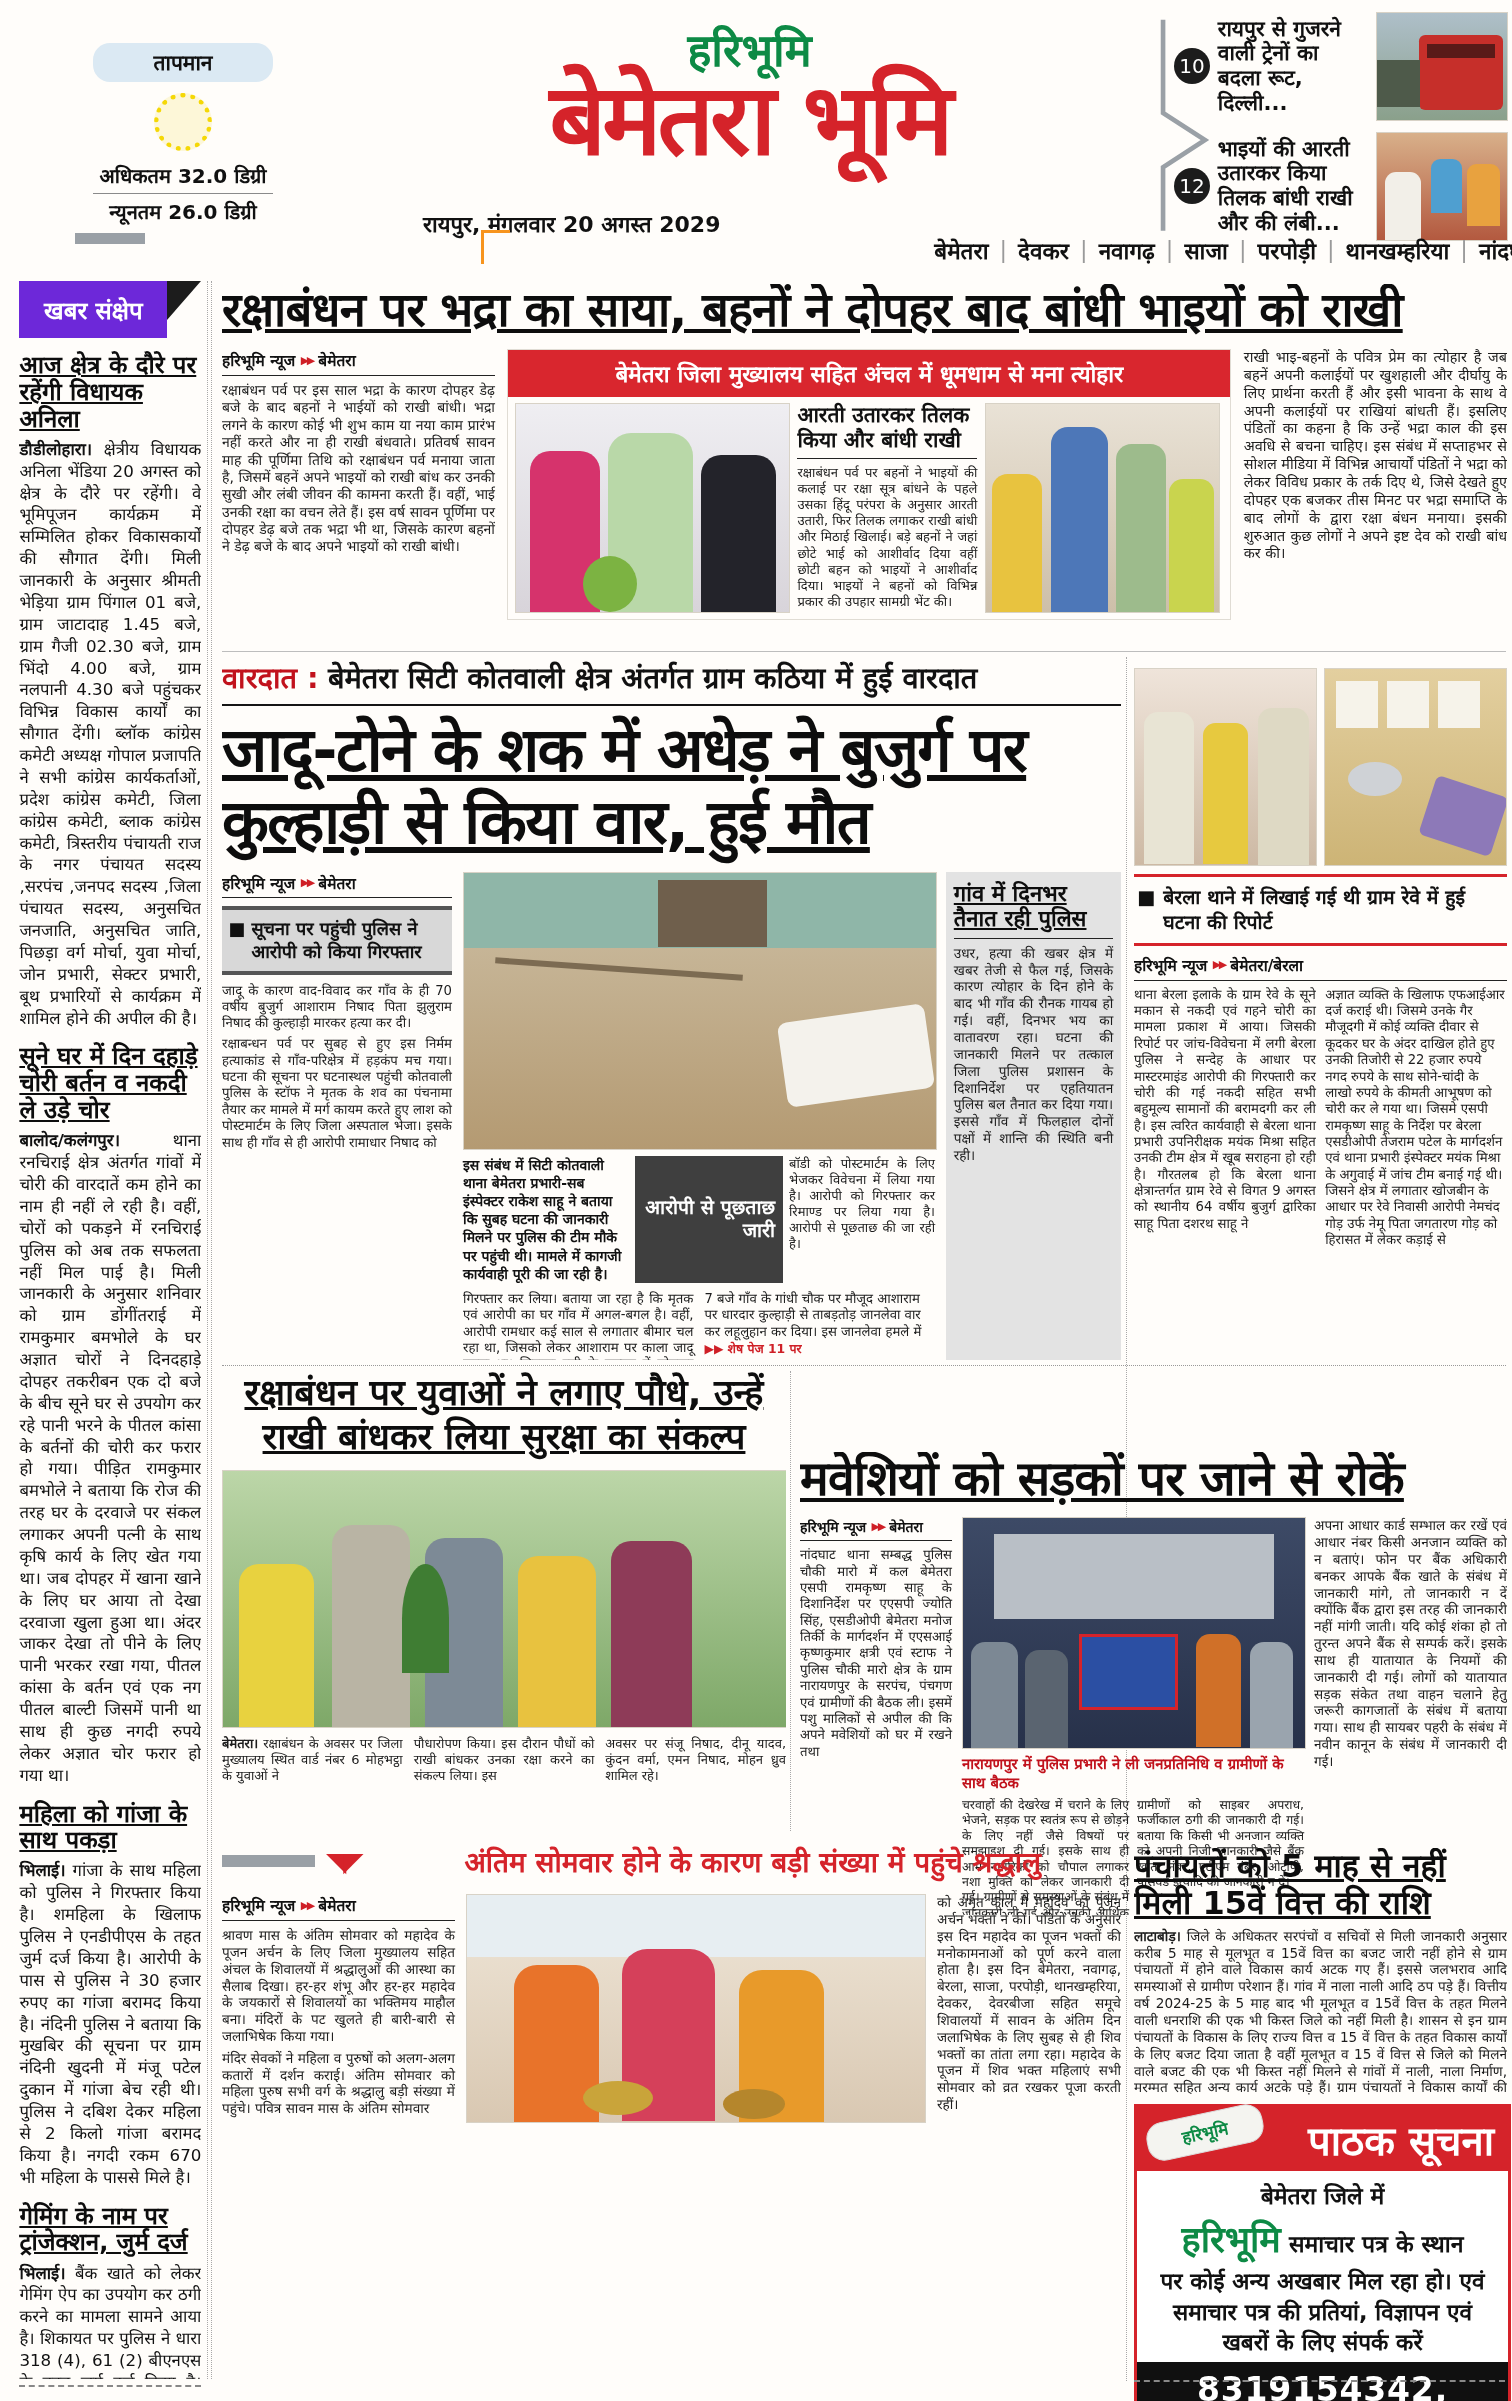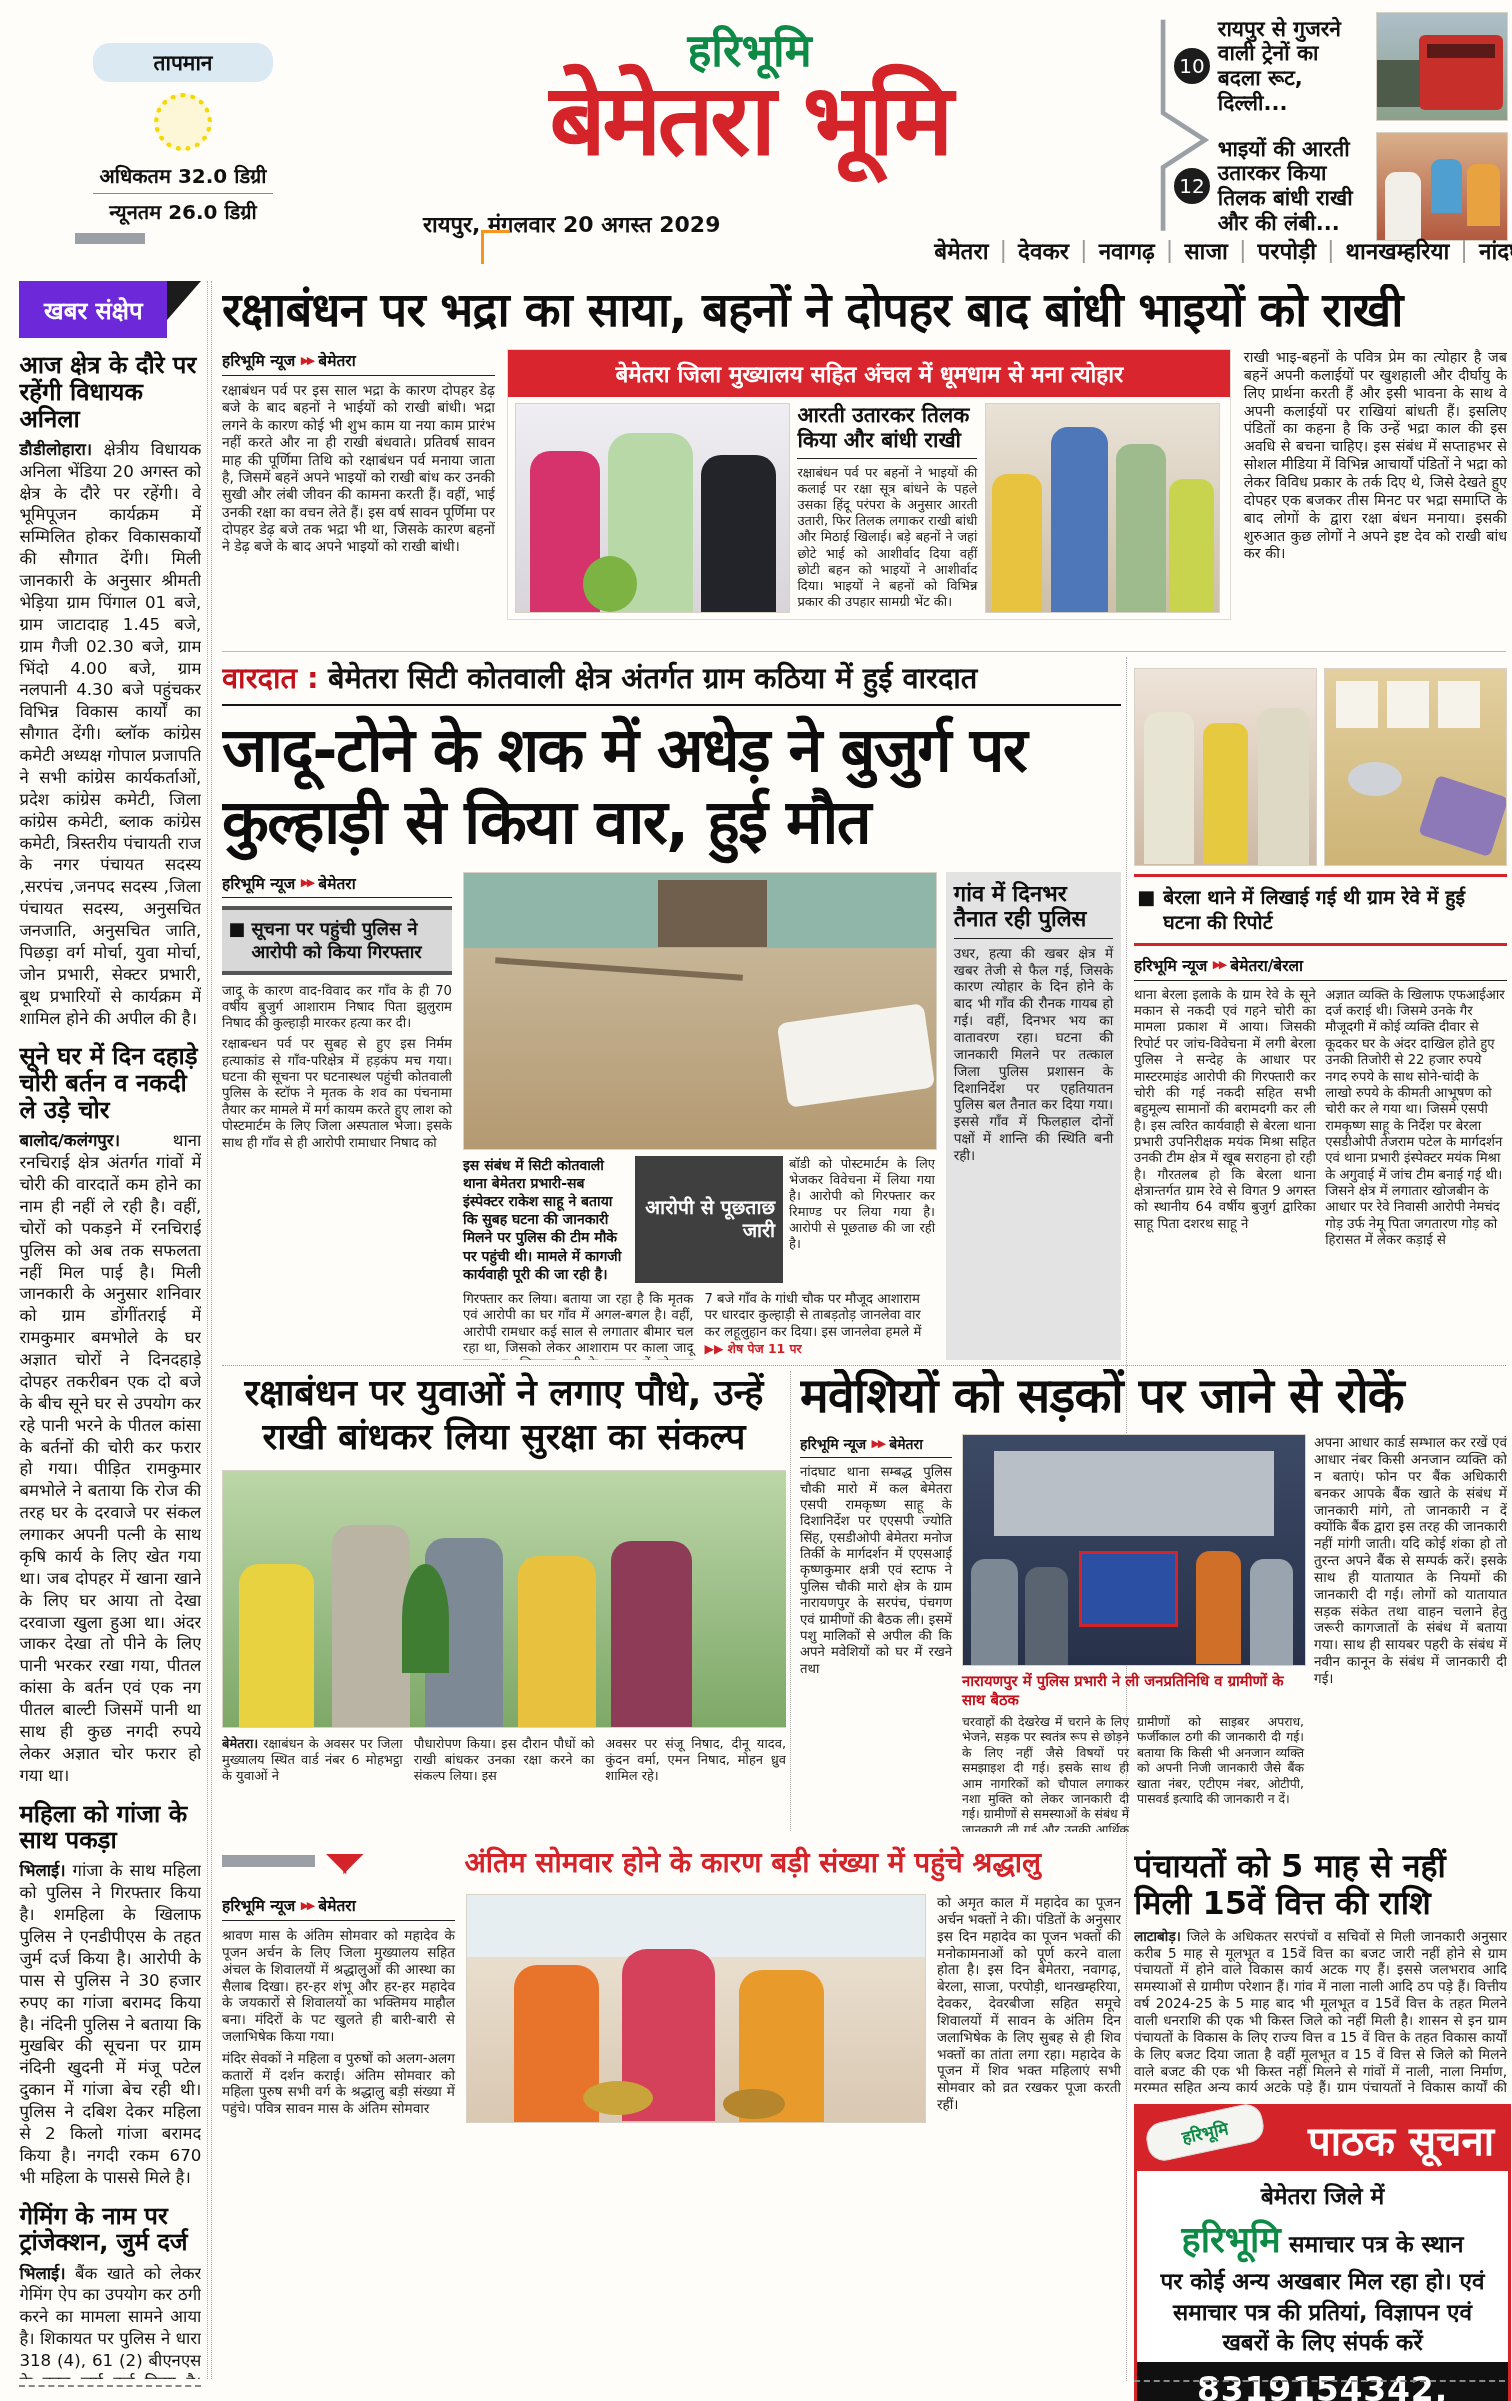--- a/index.html
+++ b/index.html
@@ -6,21 +6,21 @@
   #page{position:relative;width:1512px;height:2401px;background:#fffdfa;margin:0 auto;
         font-family:"DejaVu Sans","Liberation Sans",sans-serif;color:#111;overflow:hidden;}
   .abs{position:absolute;}
   .jtext{text-align:justify;font-size:13.2px;line-height:1.24;color:#1c1c1c;}
   .byline{display:flex;align-items:center;gap:5.4px;font-weight:bold;font-size:15.5px;
           border-bottom:1.6px solid #222;padding-bottom:3.9px;margin-bottom:6.2px;white-space:nowrap;}
   .arr{color:#cf1f26;font-size:11px;letter-spacing:-2.3px;}
   .jump{color:#cf1f26;font-weight:bold;}
   .photo{position:relative;overflow:hidden;background:#c9c0b0;border:0.8px solid #d8d2c6;}
   .ph{position:absolute;}
-  h1,h2,h3{margin:0;font-weight:bold;color:#0d0d0d;}
+  h1,h2,h3{margin:0;font-weight:bold;color:#0d0d0d;text-decoration:underline;}
   .vrule{border-left:1.6px dotted #a8a8a8;width:0;}
   .hrule{border-top:0.8px solid #bdbdbd;height:0;}
   
   .weather{width:180px;text-align:center;}
   .weather .pill{background:#dbe9f3;border-radius:17px;font-weight:bold;font-size:21px;padding:5.4px 0;}
   .sun{width:48px;height:48px;border-radius:50%;background:#fdf7d8;border:5.4px dotted #f5d806;margin:11px auto 7.8px;}
   .weather .t{font-weight:bold;font-size:20px;padding:3.9px 0;}
   .weather .t.max{border-bottom:1.6px solid #8a8a8a;}
   .mast{width:707px;text-align:center;}
   .brand-green{color:#0d8a45;font-size:45px;font-weight:bold;line-height:1;}
@@ -301,21 +301,21 @@
     </div>
     <div style="display:flex;gap:11px;margin-top:7.8px;">
       <div class="jtext" style="flex:1;font-size:13px;"><span style="font-weight:bold;">बेमेतरा।</span> <span>रक्षाबंधन के अवसर पर जिला मुख्यालय स्थित वार्ड नंबर 6 मोहभट्ठा के युवाओं ने</span></div>
       <div class="jtext" style="flex:1;font-size:13px;">पौधारोपण किया। इस दौरान पौधों को राखी बांधकर उनका रक्षा करने का संकल्प लिया। इस</div>
       <div class="jtext" style="flex:1;font-size:13px;">अवसर पर संजू निषाद, दीनू यादव, कुंदन वर्मा, एमन निषाद, मोहन ध्रुव शामिल रहे।</div>
     </div>
   </div>
 
   <div class="abs vrule" style="left:790px;top:1371px;height:460px;"></div>
 
-  <div class="abs" style="left:800px;top:1369px;width:707px;height:463px;overflow:hidden;">
+  <div class="abs" style="left:800px;top:1452px;width:707px;height:463px;overflow:hidden;">
     <h2 style="font-size:48px;line-height:1.1;letter-spacing:-0.8px;">मवेशियों को सड़कों पर जाने से रोकें</h2>
     <div style="display:flex;gap:10px;margin-top:12.4px;">
       <div style="width:152px;flex:none;">
         <div class="byline" style="font-size:14px;">
           <span>हरिभूमि न्यूज</span>
             <span class="arr">▶▶</span>
             <span>बेमेतरा</span>
         </div>
         <div class="jtext">नांदघाट थाना सम्बद्ध पुलिस चौकी मारो में कल बेमेतरा एसपी रामकृष्ण साहू के दिशानिर्देश पर एएसपी ज्योति सिंह, एसडीओपी बेमेतरा मनोज तिर्की के मार्गदर्शन में एएसआई कृष्णकुमार क्षत्री एवं स्टाफ ने पुलिस चौकी मारो क्षेत्र के ग्राम नारायणपुर के सरपंच, पंचगण एवं ग्रामीणों की बैठक ली। इसमें पशु मालिकों से अपील की कि अपने मवेशियों को घर में रखने तथा</div>
       </div>

